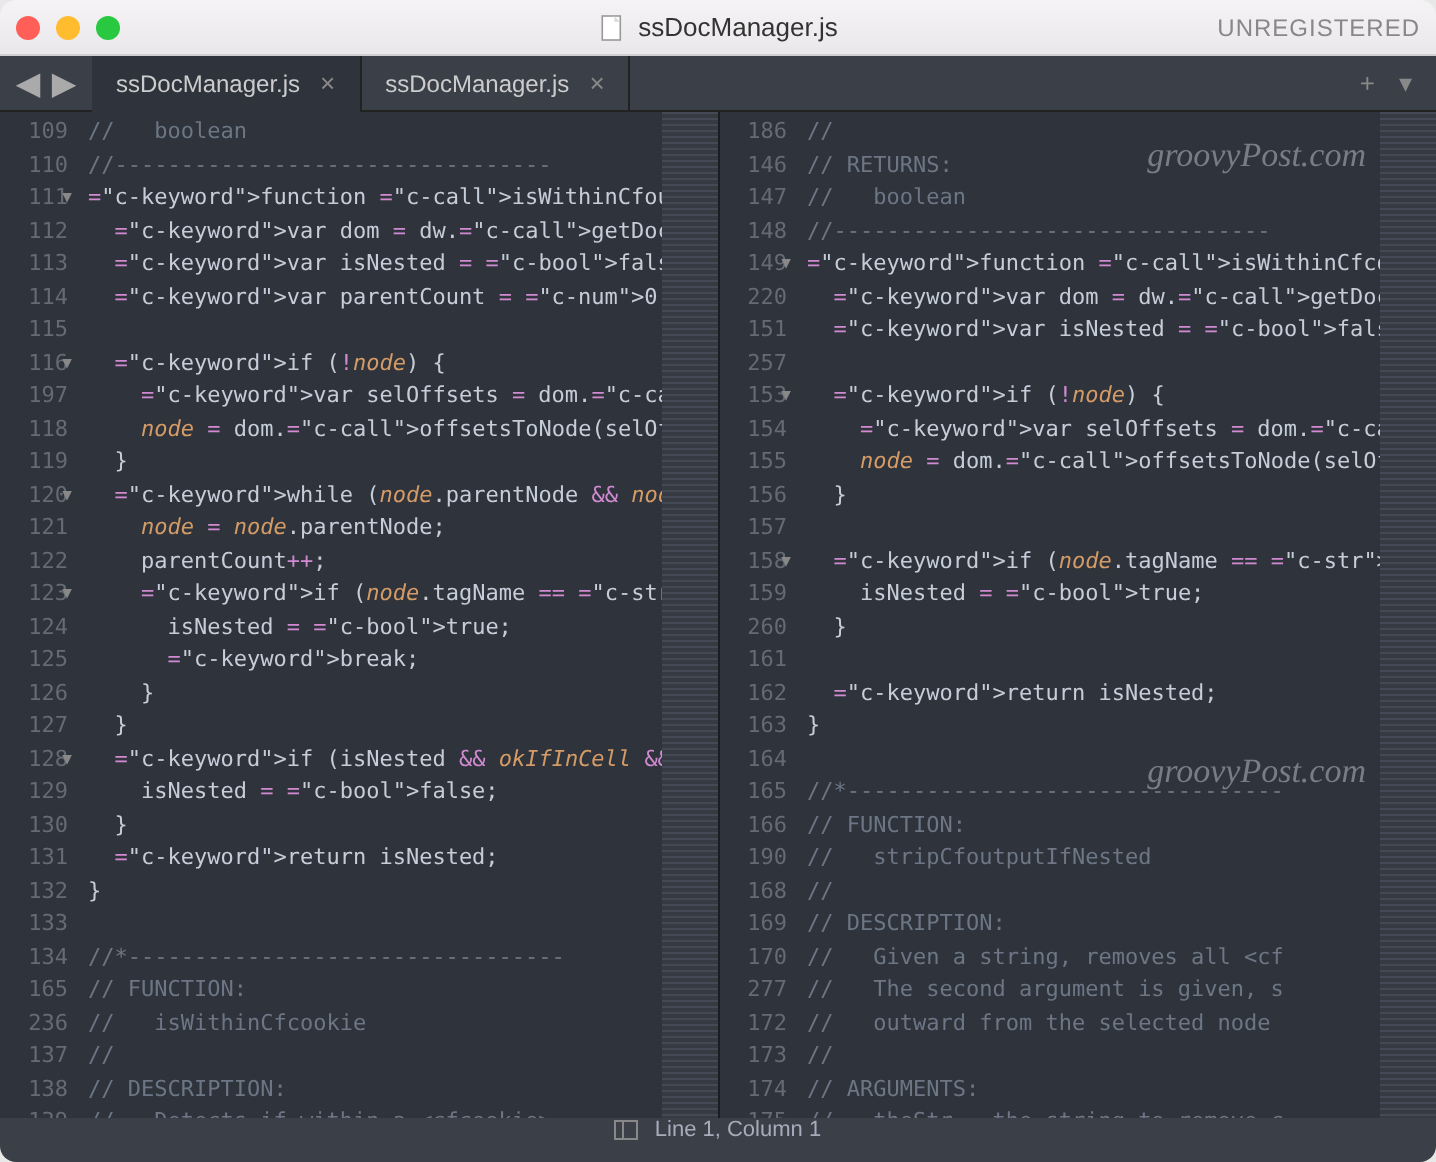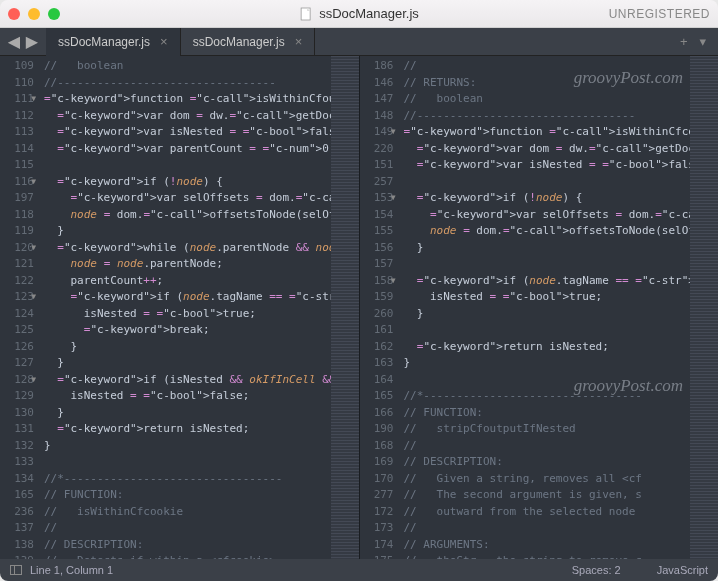--- a/index.html
+++ b/index.html
@@ -143,20 +143,21 @@
     }
     .statusbar {
       height: 22px;
       background: #3b4048;
       display: flex;
       align-items: center;
       padding: 0 10px;
       font-size: 11px;
       color: #aab;
       gap: 16px;
+      flex-direction: column;
     }
     .status-left { display: flex; align-items: center; gap: 8px; }
     .status-right { margin-left: auto; display: flex; gap: 36px; }
     .panel-icon { width: 12px; height: 10px; border: 1px solid #888; display: inline-block; position: relative; }
     .panel-icon::before { content: ''; position: absolute; left: 3px; top: 0; bottom: 0; width: 1px; background: #888; }
   </style>
 </head>
 <body>
 
 <div class="titlebar">

